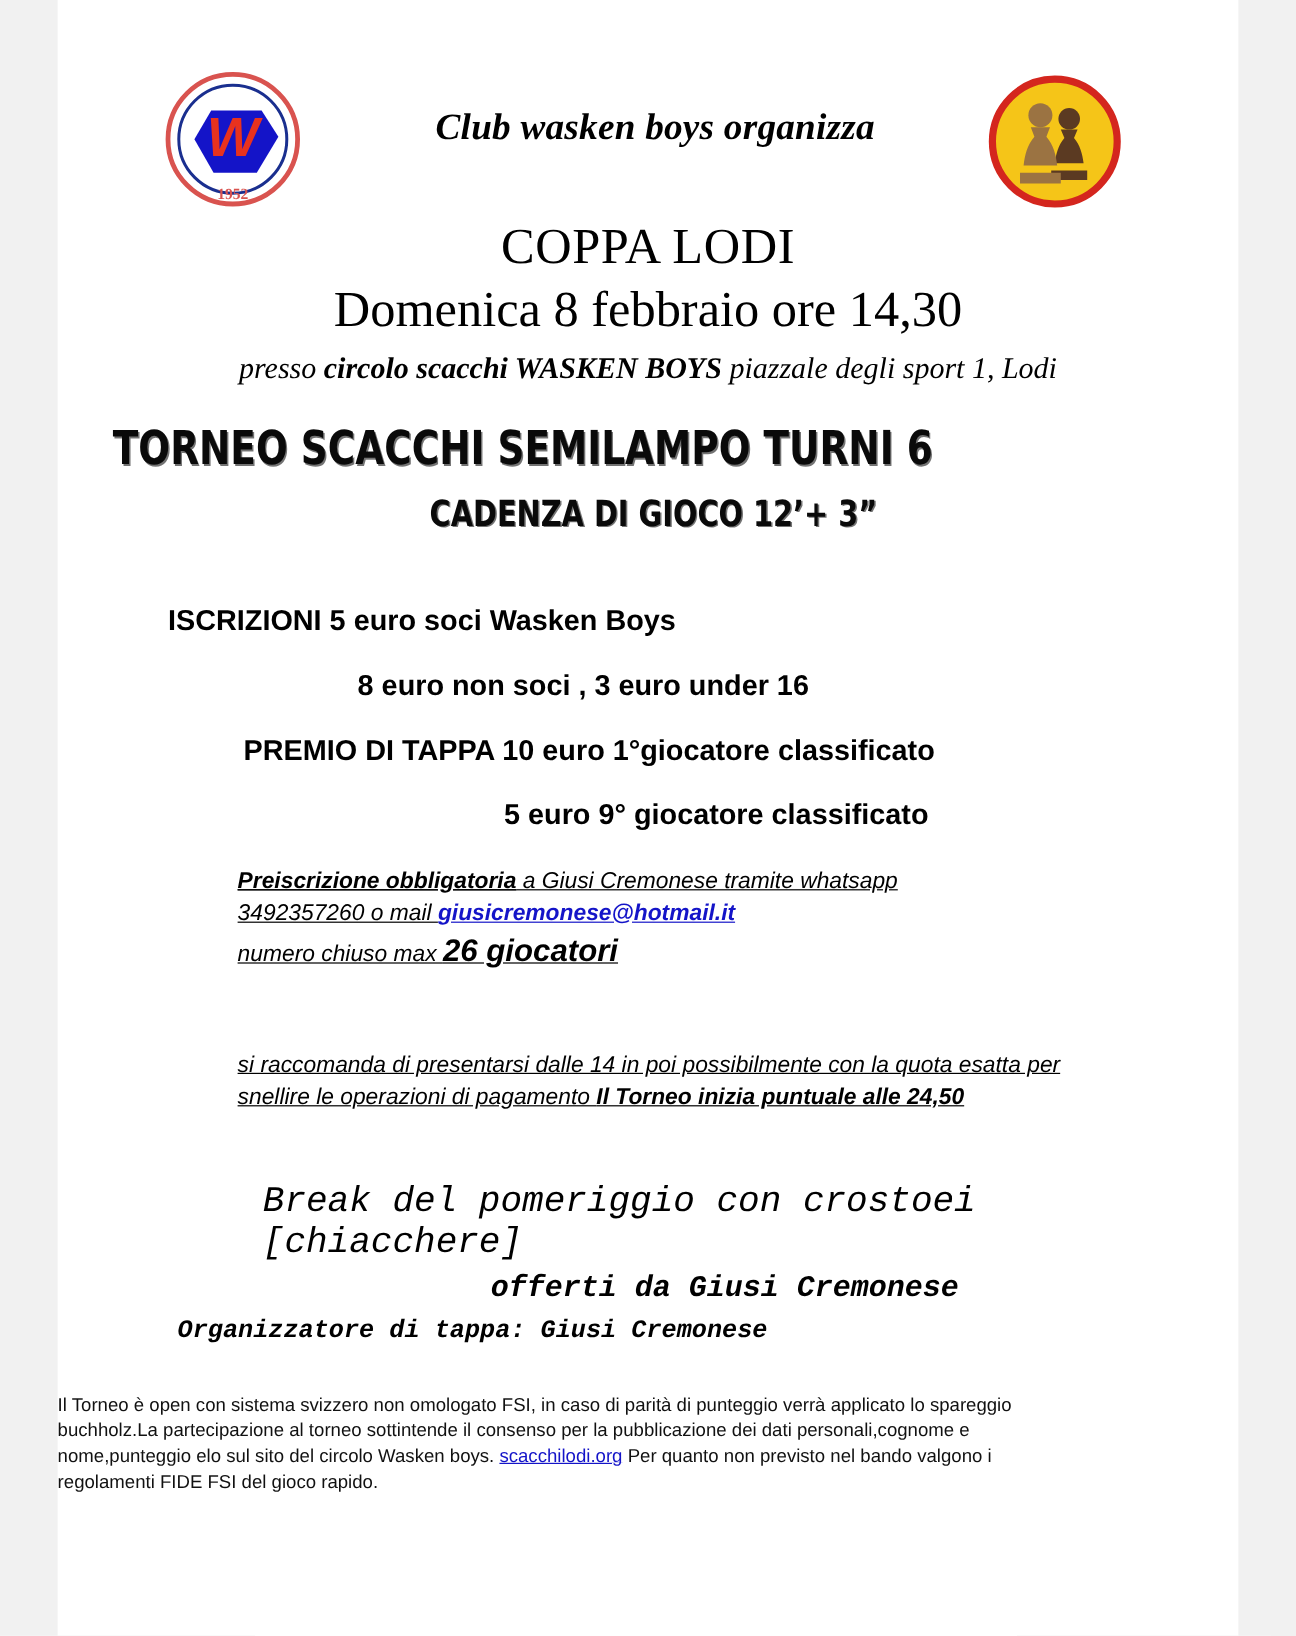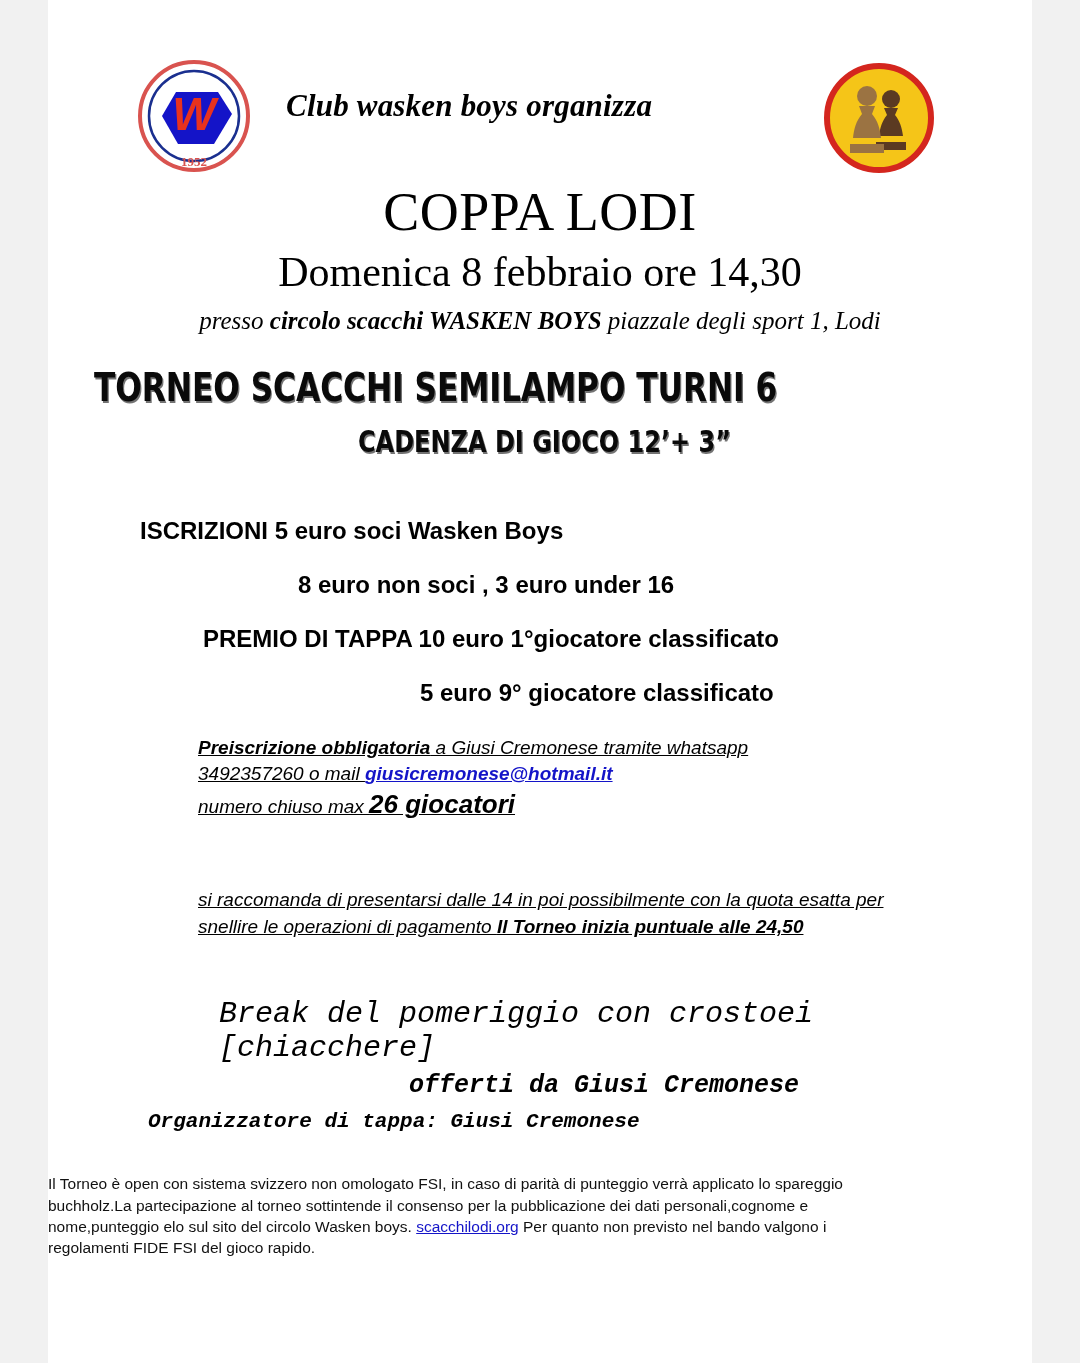--- a/index.html
+++ b/index.html
@@ -40,34 +40,34 @@
     top: 62px;
     width: 112px;
     height: 112px;
   }
 
   .club-title {
     position: absolute;
     left: 238px;
     top: 88px;
     width: 520px;
-    text-align: left;
+    text-align: center;
     font-family: "Liberation Serif", serif;
     font-weight: bold;
     font-style: italic;
     font-size: 31px;
     color: #000;
     letter-spacing: 0.2px;
   }
 
   
   .coppa-title {
     text-align: center;
     font-family: "Liberation Serif", serif;
-    font-size: 54px;
+    font-size: 42px;
     font-weight: normal;
     line-height: 1.05;
     margin-top: 44px;
     letter-spacing: 0.5px;
   }
 
   .date-line {
     text-align: center;
     font-family: "Liberation Serif", serif;
     font-size: 42px;

